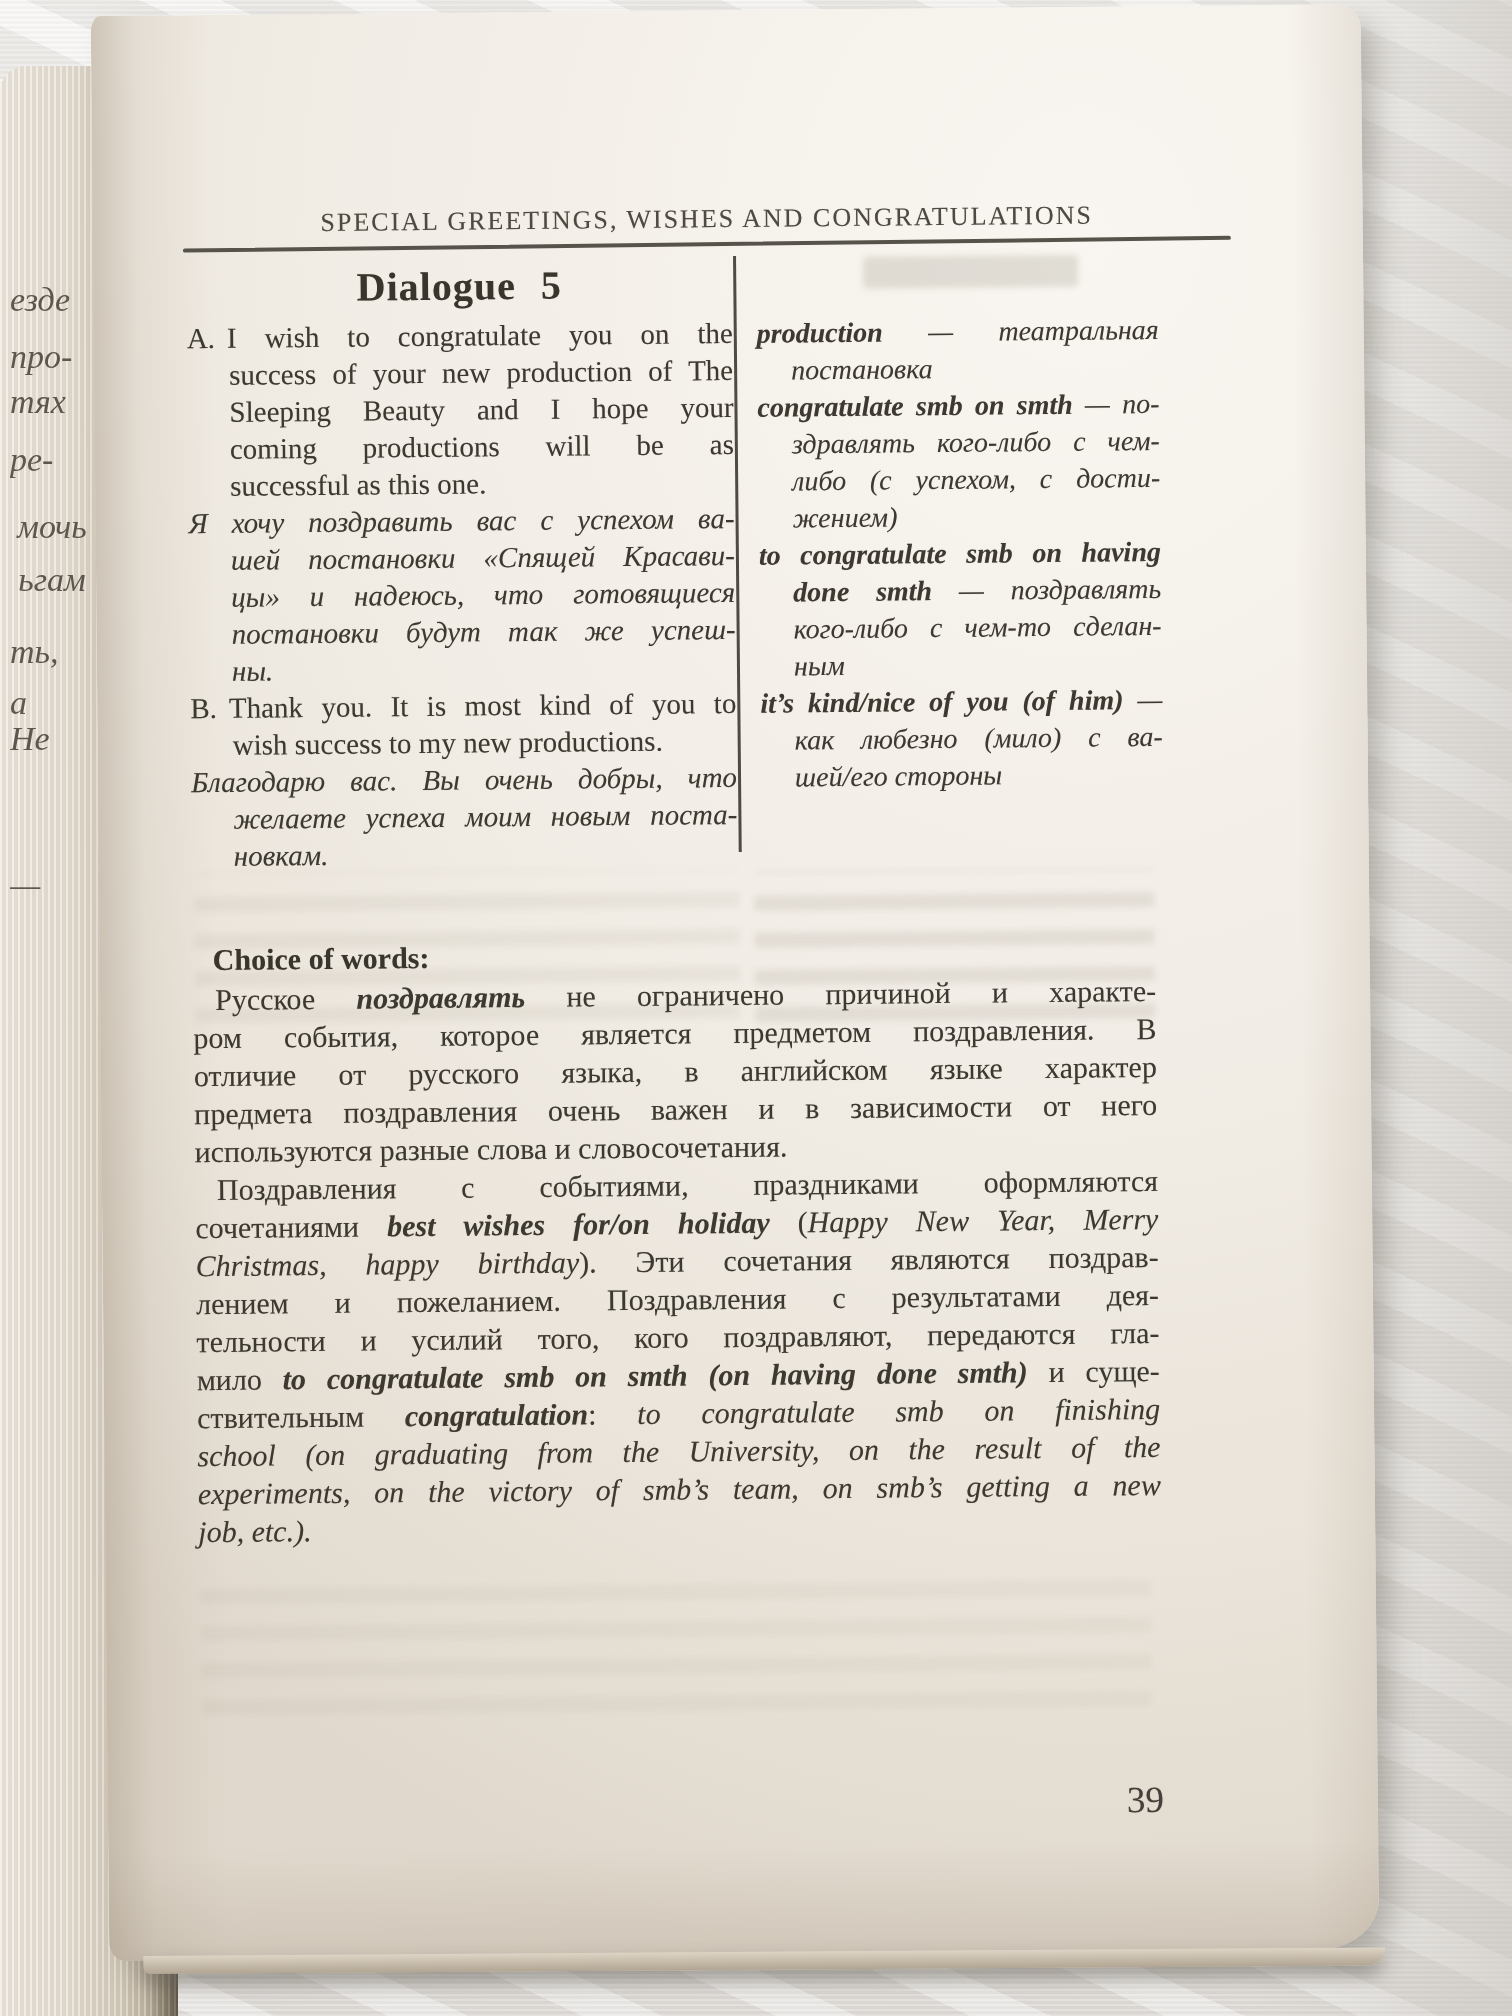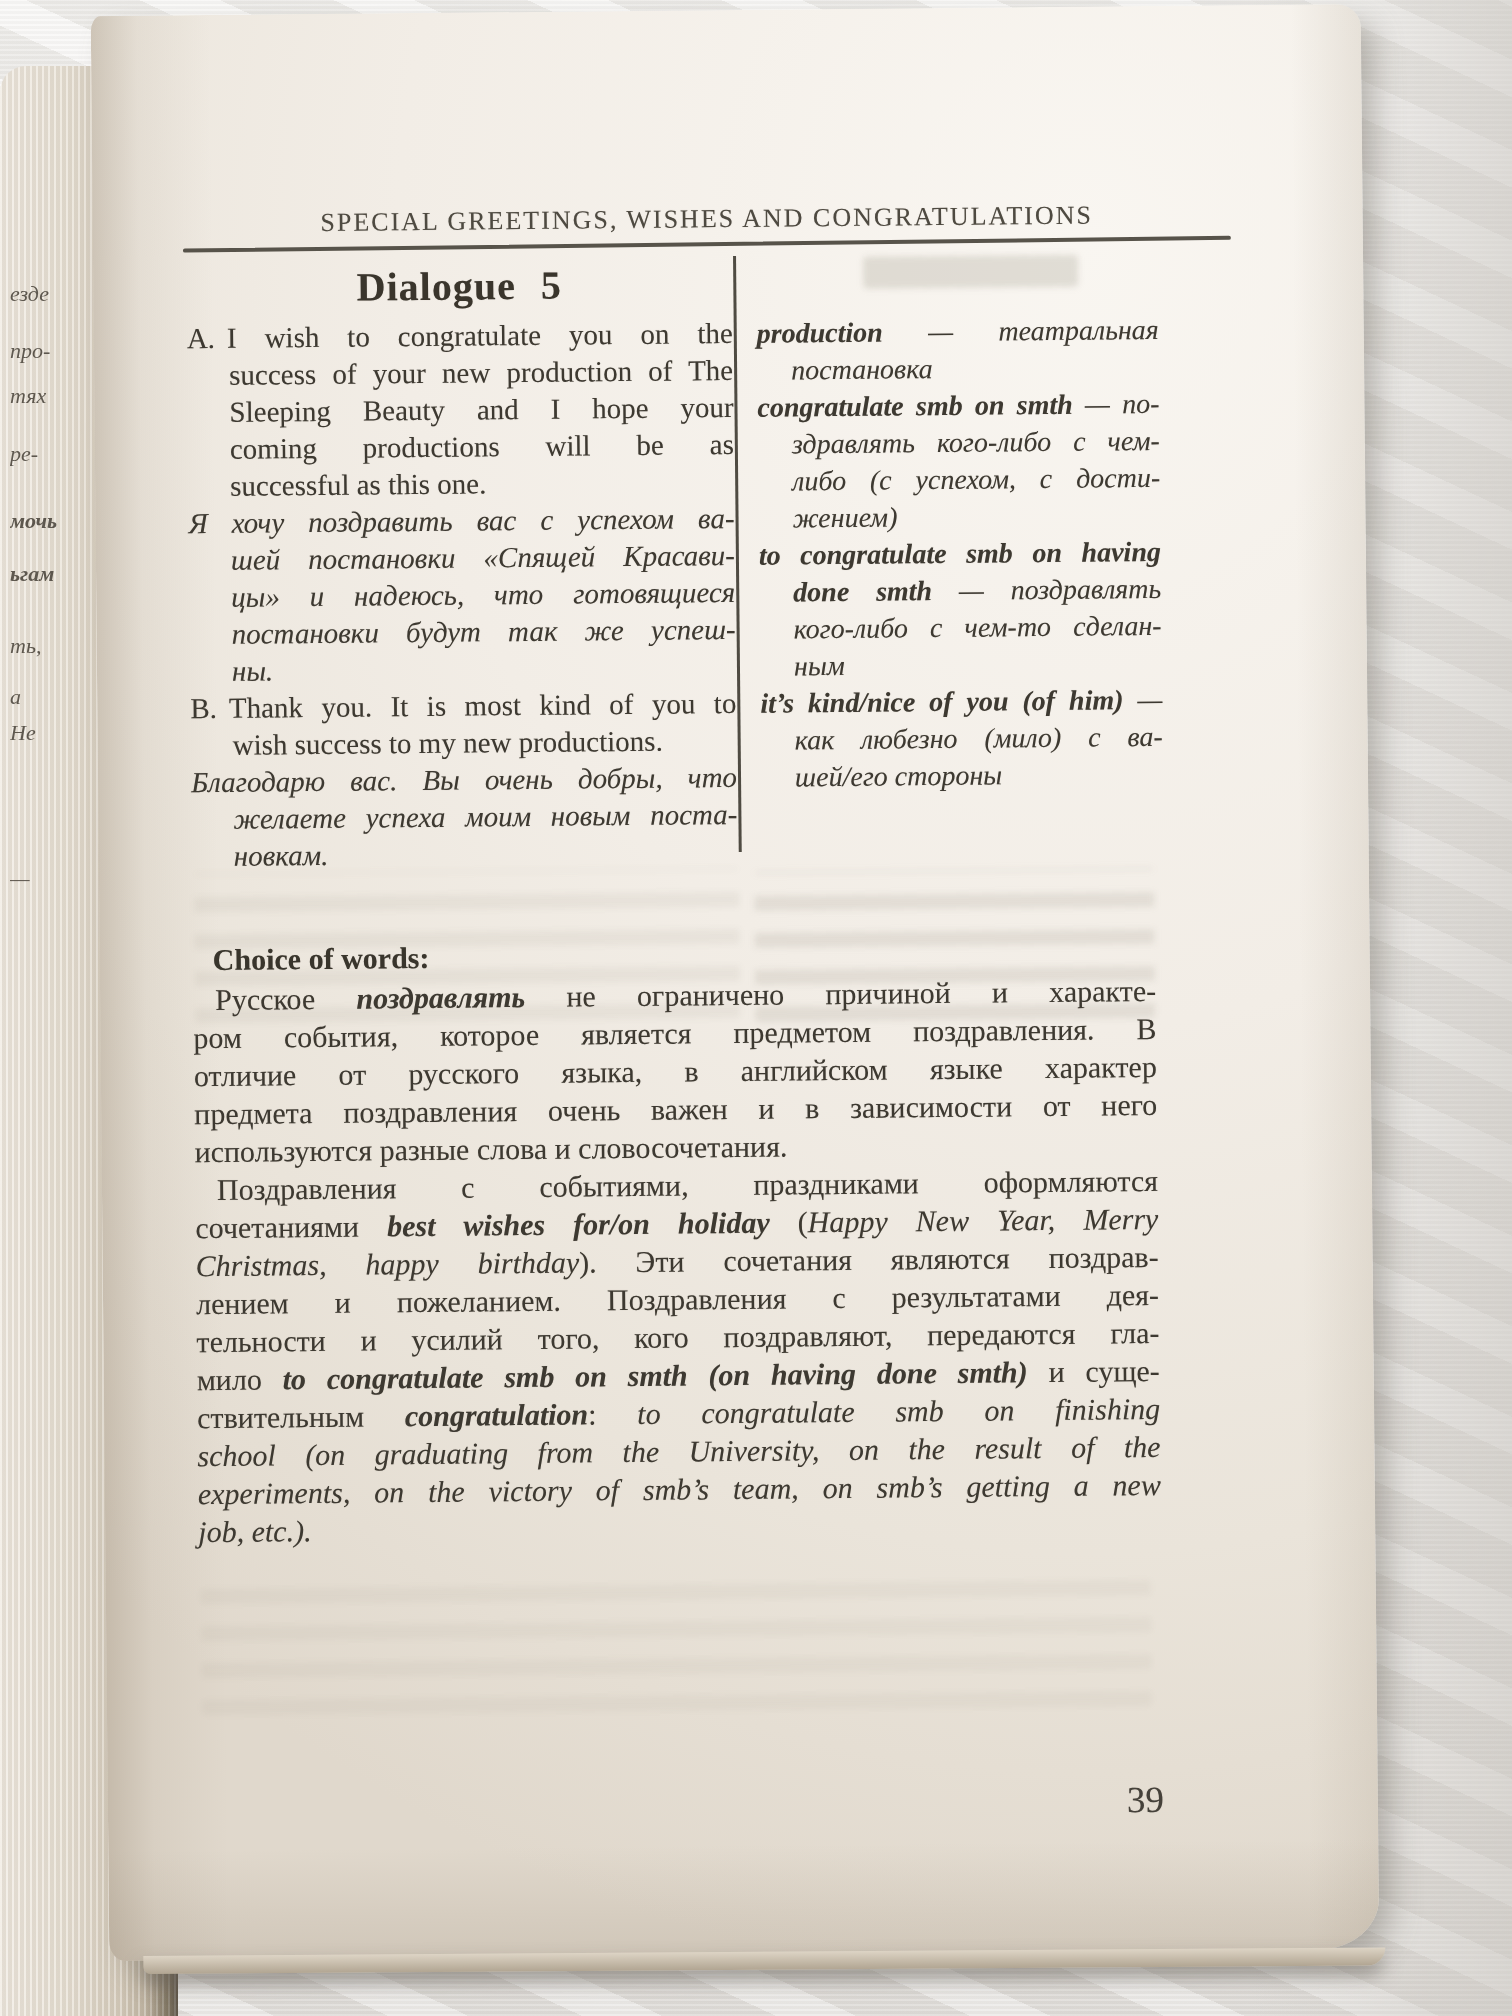--- a/index.html
+++ b/index.html
@@ -20,23 +20,23 @@
     background:linear-gradient(270deg, rgba(200,196,190,.55), rgba(200,196,190,0));}
   
   .prev-pages{
     position:absolute;left:0;top:66px;bottom:0;width:178px;z-index:1;
     border-top-left-radius:26px;
     background:
       repeating-linear-gradient(90deg, rgba(255,255,255,.28) 0 2px, rgba(150,140,124,.14) 2px 6px),
       linear-gradient(90deg,#f0eae1 0%,#e8e1d5 38%,#d6ccbc 68%,#b9ad9a 86%,#948871 95%,#6e6557 100%);
     overflow:hidden;
   }
-  .frag{position:absolute;left:10px;width:84px;font-style:italic;font-size:22px;
+  .frag{position:absolute;left:10px;width:84px;font-style:italic;font-size:34px;
     color:#4b453c;opacity:.88;white-space:nowrap;overflow:hidden;}
-  .frag.fb{font-weight:bold;}
+  .frag.fb{font-weight:normal;text-align:center;}
   .crease{position:absolute;right:0;top:0;width:34px;height:100%;
     background:linear-gradient(90deg, rgba(60,52,42,0) 0%, rgba(60,52,42,.38) 100%);}
   
   .page{
     position:absolute;left:100px;top:10px;width:1270px;height:1945px;z-index:2;
     transform:rotate(-0.55deg);
     border-radius:10px 24px 60px 16px / 16px 24px 50px 20px;
     background:
       linear-gradient(90deg, rgba(146,130,108,.34) 0px, rgba(146,130,108,.10) 46px, rgba(146,130,108,0) 120px),
       linear-gradient(0deg, rgba(150,135,115,.22) 0px, rgba(150,135,115,0) 110px),

